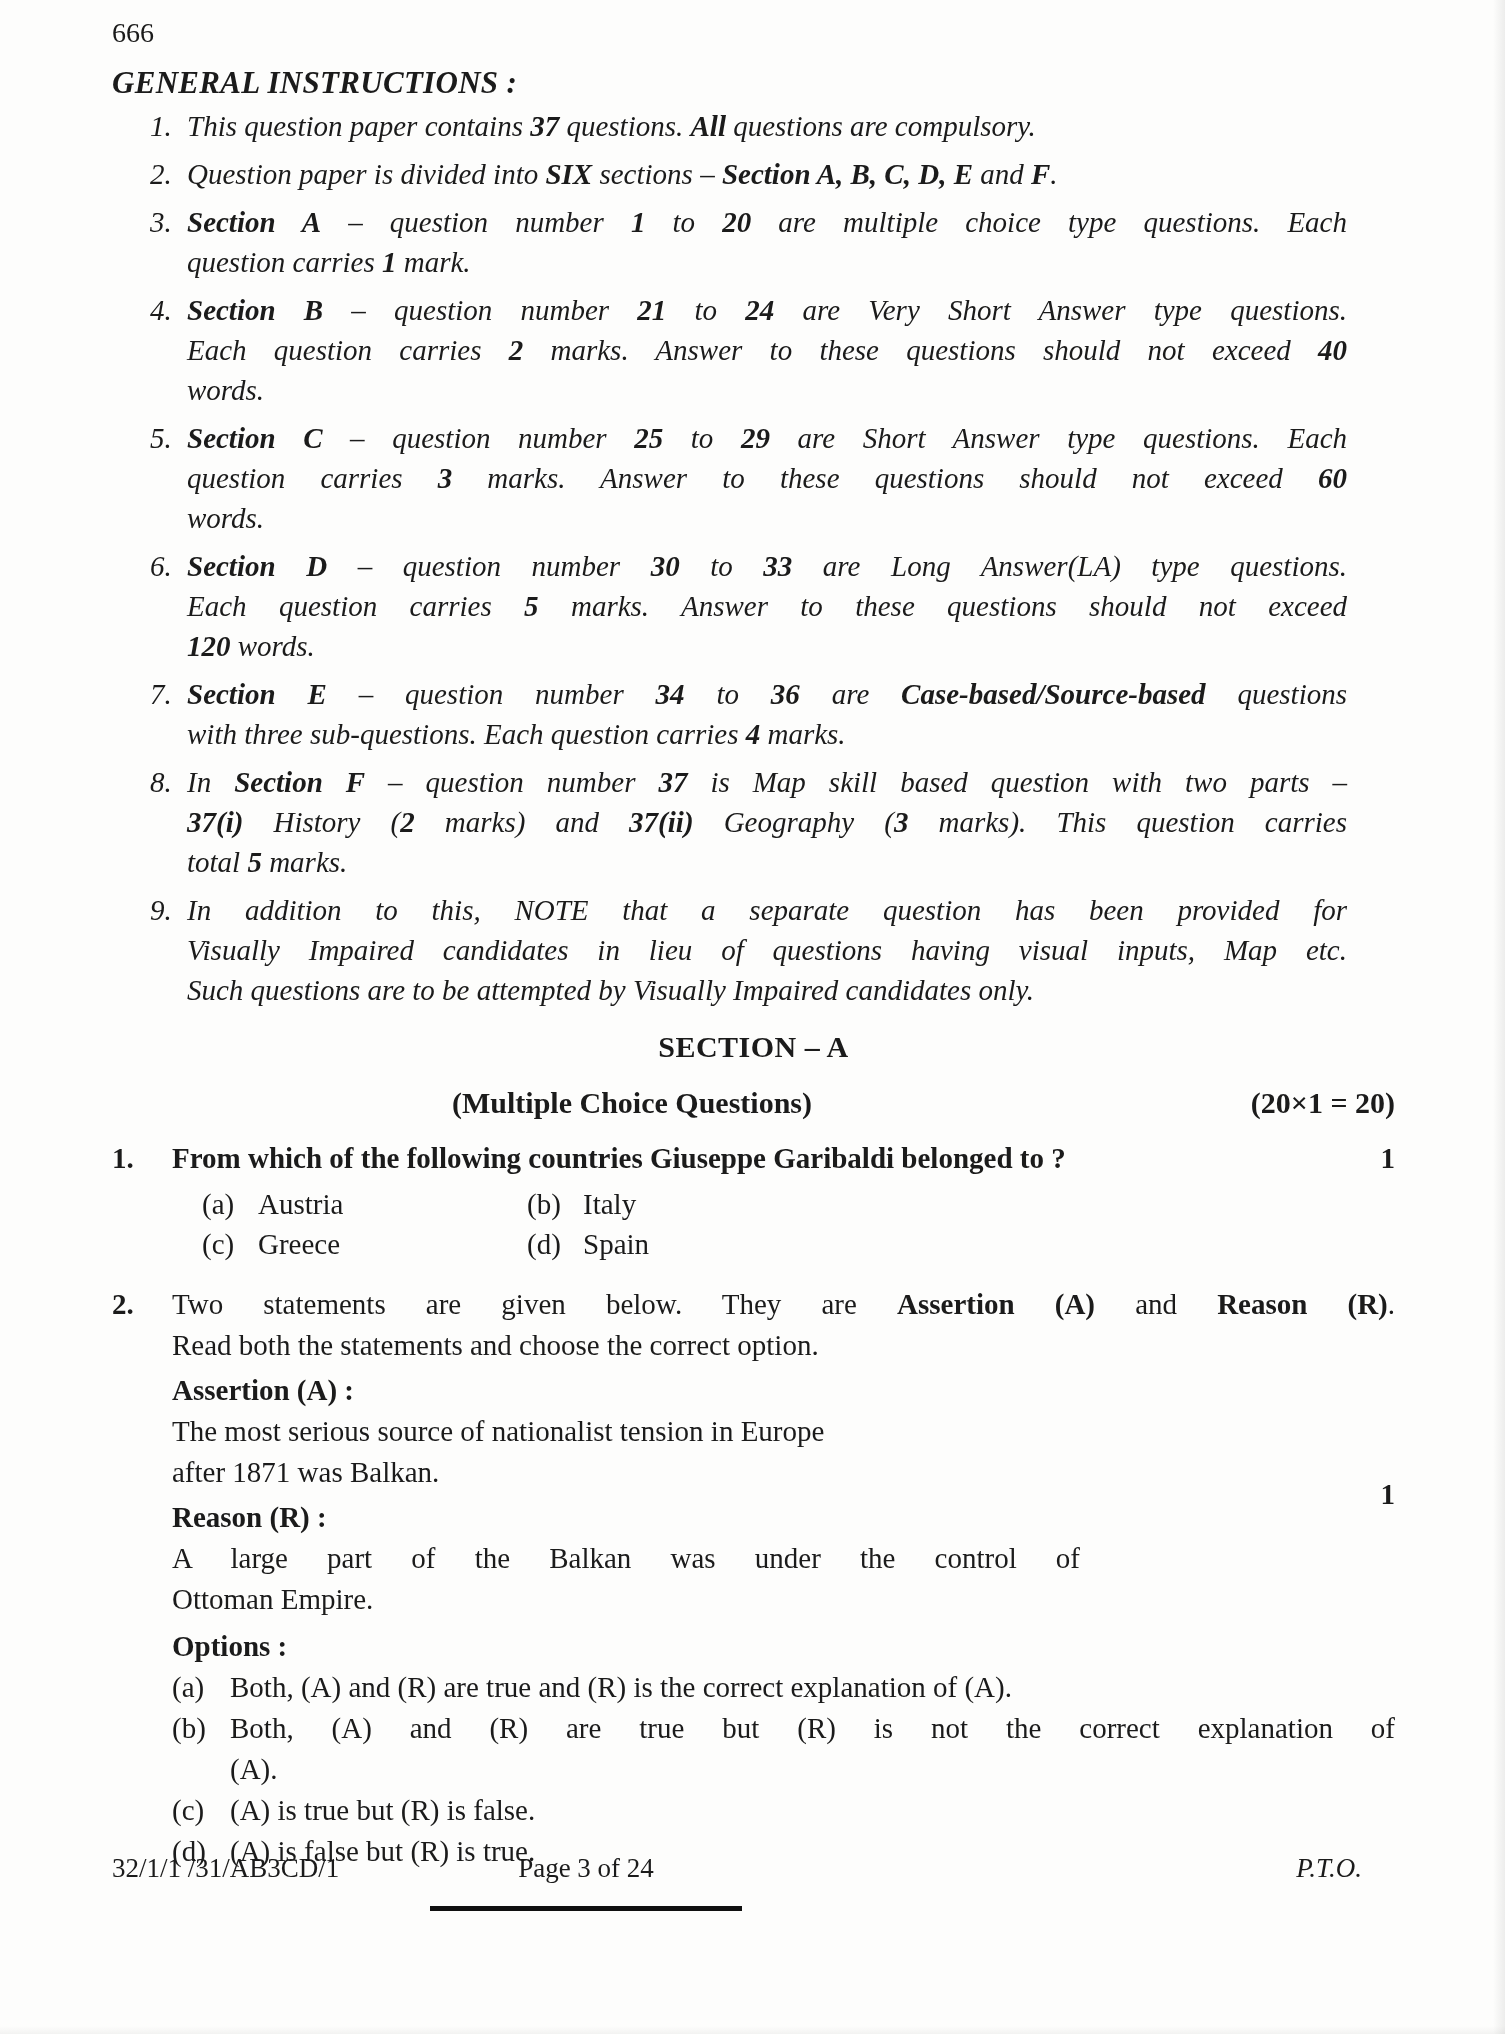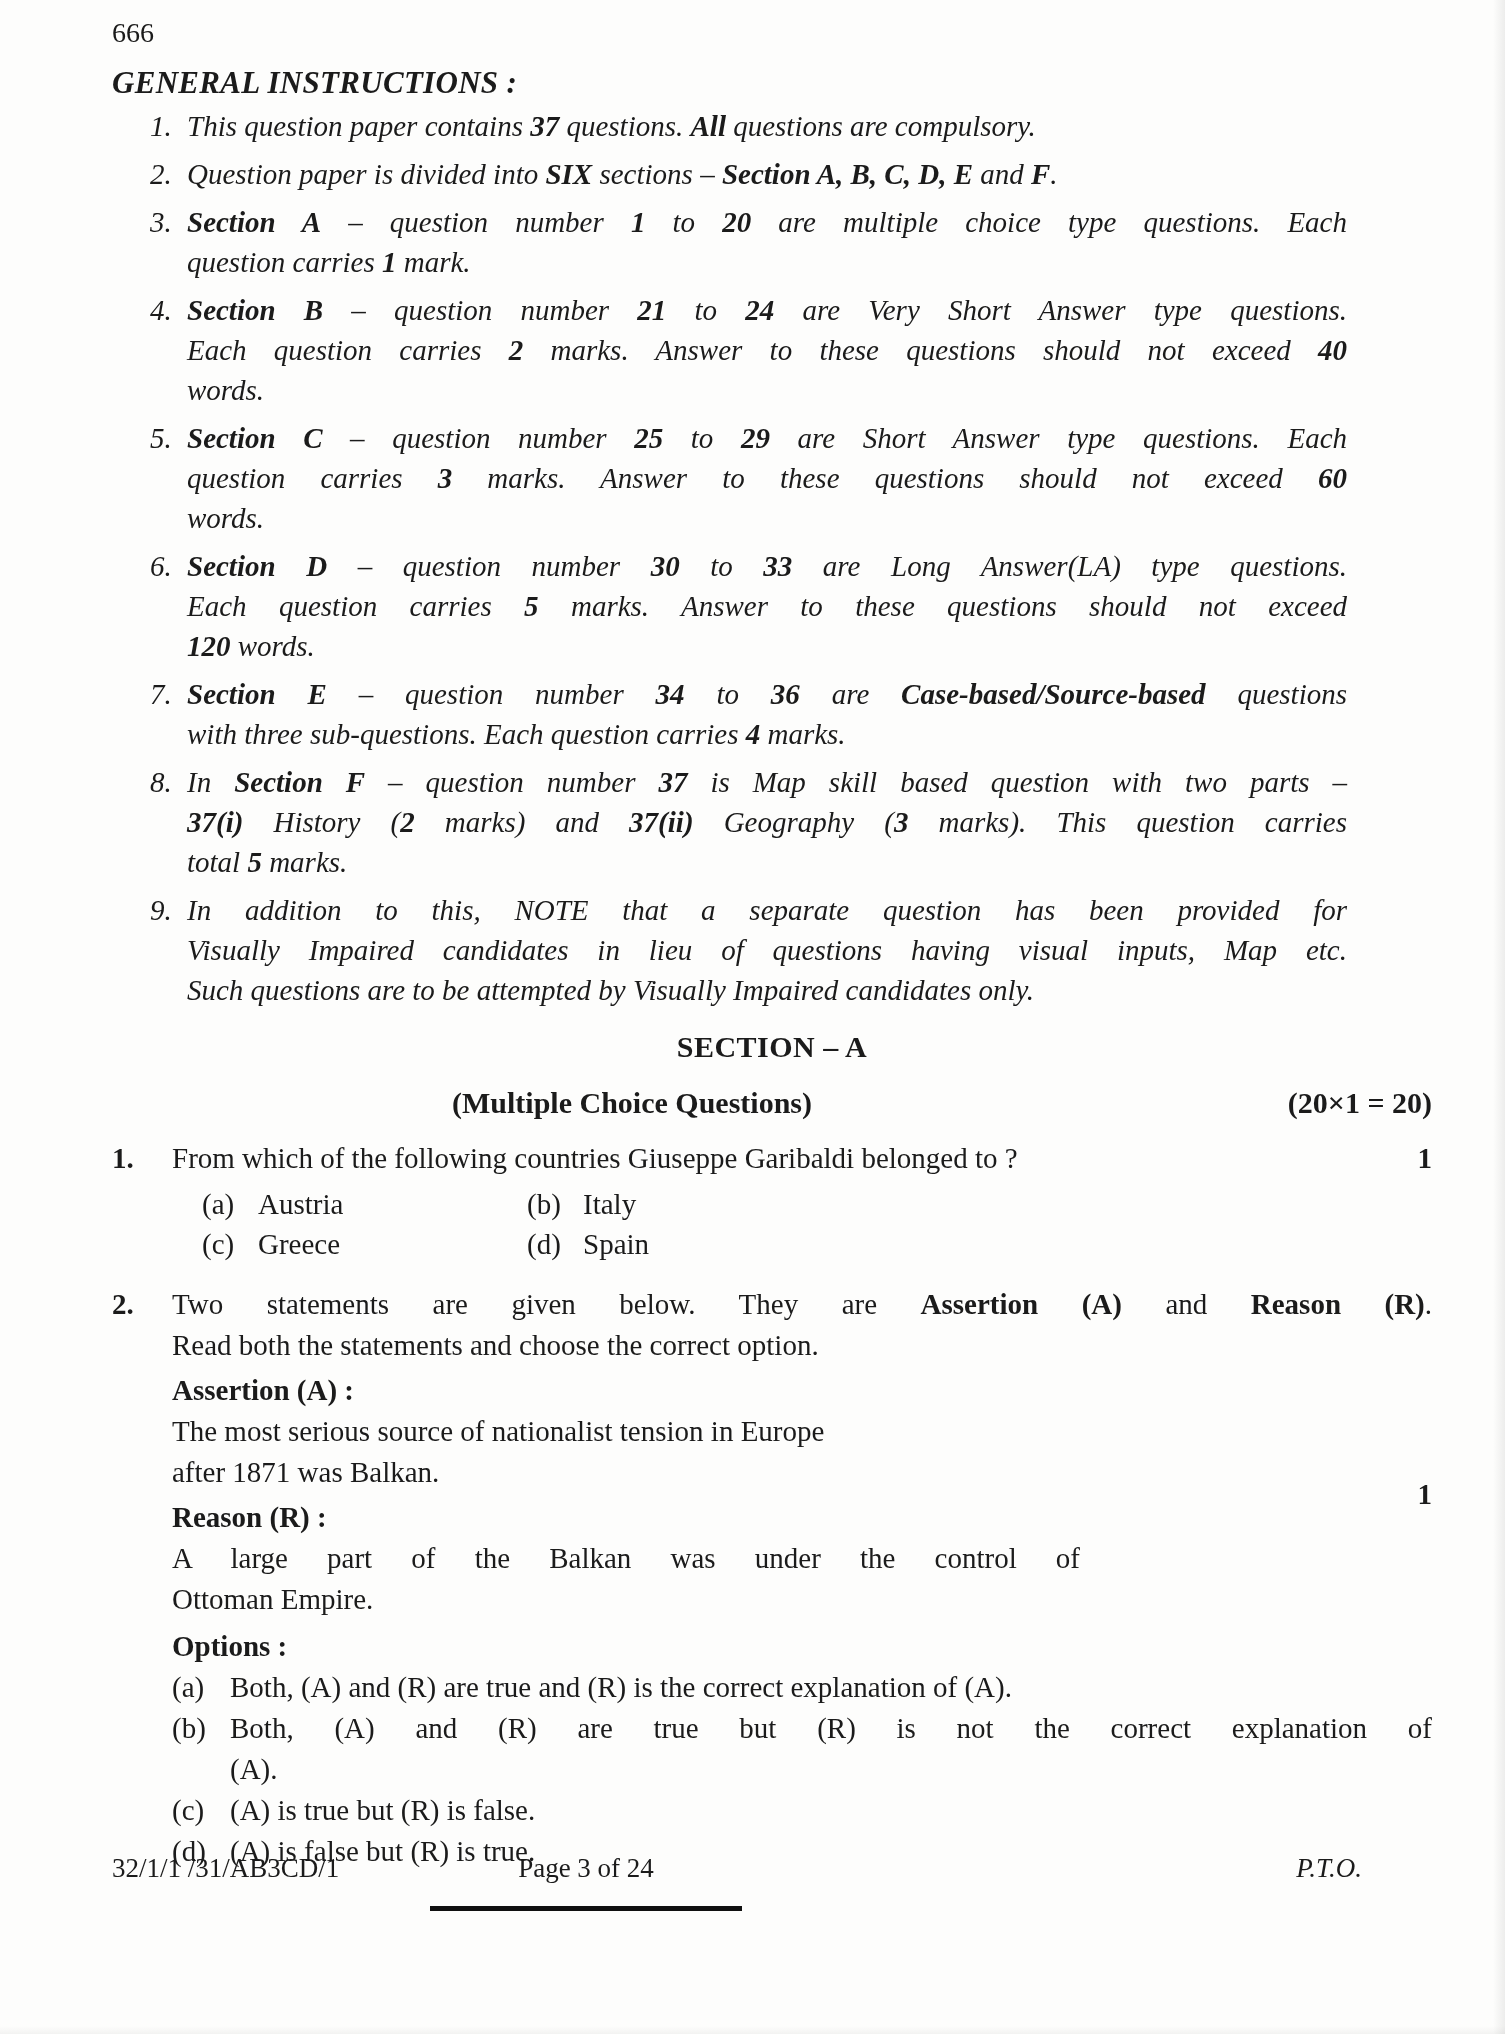--- a/index.html
+++ b/index.html
@@ -4,41 +4,41 @@
 <style>
   html,body{margin:0;padding:0;background:#ffffff;}
   .page{
     position:relative;
     width:1505px;height:2034px;
     background:#fdfdfc;
     overflow:hidden;
     font-family:"Liberation Serif","DejaVu Serif",serif;
     color:#1b1b1b;
   }
-  .content{padding:16px 73px 0 112px;}
+  .content{padding:16px 110px 0 112px;}
   .corner-num{font-size:28px;line-height:34px;margin-bottom:14px;}
   .gi-title{font-size:31px;line-height:38px;font-weight:bold;font-style:italic;margin-bottom:4px;letter-spacing:.3px;}
   .gi-sub{font-size:29px;line-height:40px;font-style:italic;margin-bottom:10px;}
   .instructions{font-style:italic;}
   .ins-item{display:flex;margin:0 0 8px 38px;}
   .ins-num{width:37px;flex:none;font-size:29px;line-height:40px;}
   .ins-body{flex:1;max-width:1160px;}
   .ins-line{font-size:29px;line-height:40px;}
   .just{text-align:justify;text-align-last:justify;}
   .b{font-weight:bold;}
   .sec-title{text-align:center;font-weight:bold;font-size:30px;line-height:38px;margin-top:18px;letter-spacing:.5px;}
   .mcq-row{position:relative;margin-top:16px;height:42px;}
   .mcq-center{position:absolute;left:0;width:1040px;text-align:center;font-weight:bold;font-size:30px;line-height:42px;}
   .mcq-marks{position:absolute;right:0;top:0;font-weight:bold;font-size:30px;line-height:42px;}
   .q{position:relative;display:flex;}
   .q1{margin-top:14px;}
   .q2{margin-top:20px;}
   .q-num{width:60px;flex:none;font-weight:bold;font-size:29px;line-height:41px;}
   .q-body{flex:1;}
-  .q-text{font-size:29px;line-height:40px;}
+  .q-text{font-size:29px;line-height:40px;font-weight:bold;}
   .q-mark{position:absolute;right:0;font-weight:bold;font-size:29px;line-height:41px;}
   .q1 .q-mark{top:0;}
   .q2 .q-mark{top:190px;}
   .opt-grid{display:grid;grid-template-columns:325px 1fr;padding-left:30px;margin-top:6px;}
   .opt{display:flex;font-size:29px;line-height:40px;}
   .opt-label{width:56px;flex:none;}
   .q-line{font-size:29px;line-height:41px;}
   .ar{display:flex;margin-top:4px;flex-direction:column;}
   .ar-label{width:190px;flex:none;font-weight:bold;font-size:29px;line-height:41px;}
   .ar-text{width:835px;}

